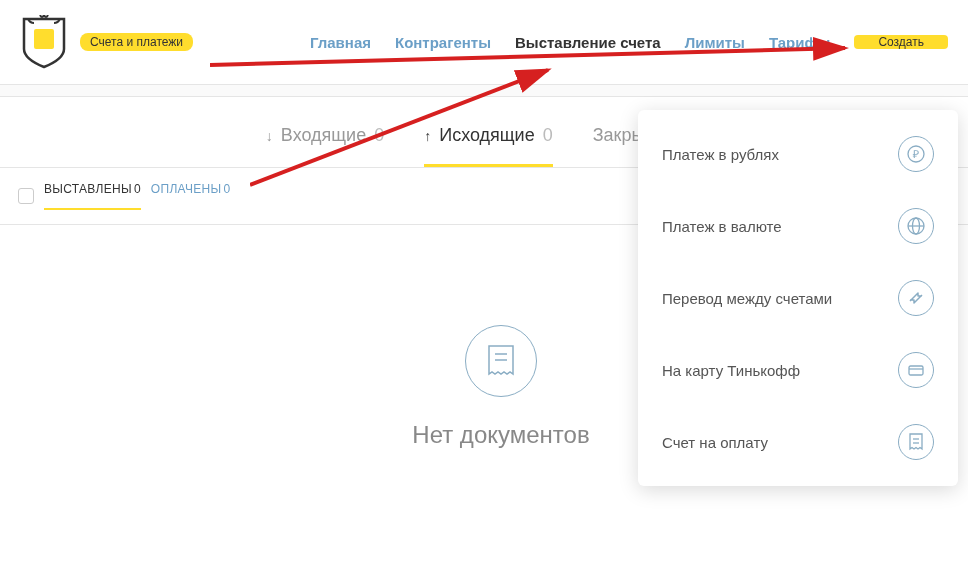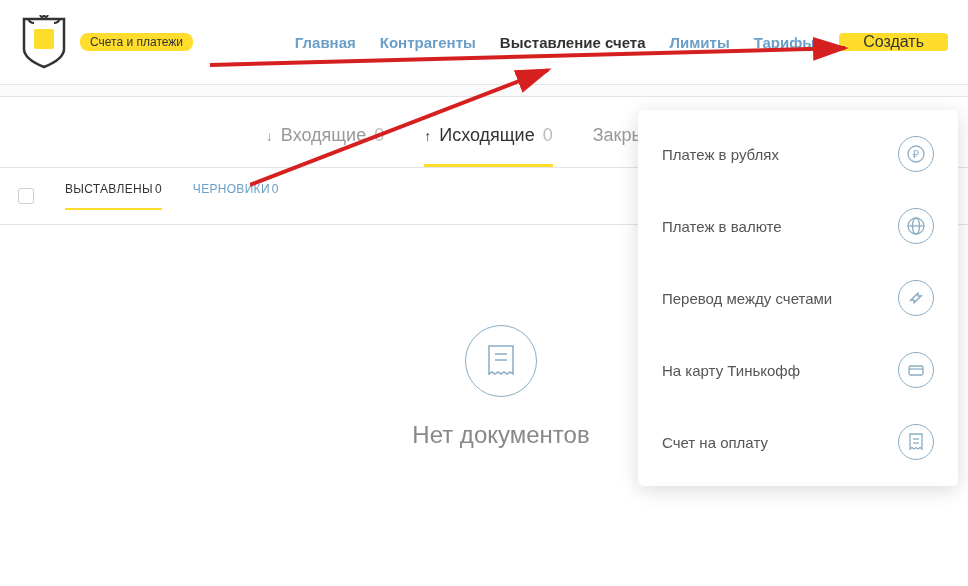--- a/index.html
+++ b/index.html
@@ -8,33 +8,33 @@
     .header { display: flex; align-items: center; padding: 15px 20px; border-bottom: 1px solid #e5e5e5; background: #fff; }
     .logo-block { display: flex; align-items: center; gap: 12px; }
     .logo-shield { width: 48px; height: 54px; }
     .logo-text-block { display: flex; flex-direction: column; gap: 4px; }
     .logo-title { font-size: 22px; font-weight: 700; color: #000; }
     .logo-badge { background: #ffdd2d; color: #333; font-size: 12px; padding: 2px 10px; border-radius: 8px; width: fit-content; }
     
     .nav { display: flex; align-items: center; gap: 24px; margin-left: auto; }
     .nav-link { color: #6b9fc7; font-size: 15px; cursor: pointer; text-decoration: none; font-weight: bold; }
     .nav-link.active { color: #333; }
-    .create-btn { background: #ffdd2d; color: #333; font-size: 16px; padding: 0 24px; border: none; border-radius: 4px; cursor: pointer; font-weight: 400; }
+    .create-btn { background: #ffdd2d; color: #333; font-size: 12px; padding: 0 24px; border: none; border-radius: 4px; cursor: pointer; font-weight: 400; }
     
     .subheader { background: #fafafa; border-bottom: 1px solid #e5e5e5; height: 12px; }
     
     .tabs-row { display: flex; justify-content: center; gap: 40px; padding: 28px 0 0; }
     .tab { display: flex; align-items: center; gap: 8px; font-size: 18px; color: #999; cursor: pointer; padding-bottom: 18px; border-bottom: 3px solid transparent; }
     .tab.active { color: #333; border-bottom-color: #ffdd2d; }
     .tab-count { color: #bbb; }
     .tab-arrow { font-size: 14px; }
     
     .divider { border-bottom: 1px solid #e5e5e5; }
     
-    .subtabs-row { display: flex; align-items: center; gap: 31px; padding: 14px 18px; }
+    .subtabs-row { display: flex; align-items: center; gap: 10px; padding: 14px 18px; }
     .checkbox { width: 16px; height: 16px; border: 1px solid #ccc; border-radius: 3px; cursor: pointer; }
     .subtab { font-size: 12px; color: #6b9fc7; cursor: pointer; letter-spacing: 0.3px; padding-bottom: 12px; border-bottom: 2px solid transparent; }
     .subtab.active { color: #333; border-bottom-color: #ffdd2d; }
     .subtab-count { margin-left: 2px; }
     
     .empty-state { display: flex; flex-direction: column; align-items: center; padding-top: 100px; gap: 24px; margin-left: 34px; }
     .empty-icon-wrap { width: 72px; height: 72px; border: 1px solid #8aadc4; border-radius: 50%; display: flex; align-items: center; justify-content: center; }
     .empty-title { font-size: 24px; color: #888; font-weight: 300; }
     
     .dropdown { position: absolute; top: 110px; right: 10px; width: 320px; background: #fff; border-radius: 6px; box-shadow: 0 4px 20px rgba(0,0,0,0.15); padding: 8px 0; z-index: 20; text-align: right; }
@@ -90,21 +90,21 @@
 </div>
 
 <div class="divider"></div>
 
 <div class="subtabs-row">
   <div class="checkbox"></div>
   <div class="subtab active">
     <span>ВЫСТАВЛЕНЫ</span><span class="subtab-count">0</span>
   </div>
   <div class="subtab">
-    <span>ЧЕРНОВИКИ</span><span class="subtab-count">0</span>
+    <span>ОПЛАЧЕНЫ</span><span class="subtab-count">0</span>
   </div>
 </div>
 
 <div class="divider"></div>
 
 <div class="empty-state">
   <div class="empty-icon-wrap">
     <svg width="28" height="34" viewBox="0 0 28 34">
       <path d="M2 2 L26 2 L26 30 L23 28 L20 30 L17 28 L14 30 L11 28 L8 30 L5 28 L2 30 Z" fill="none" stroke="#8aadc4" stroke-width="1.5"></path>
       <line x1="8" y1="10" x2="20" y2="10" stroke="#8aadc4" stroke-width="1.5"></line>

